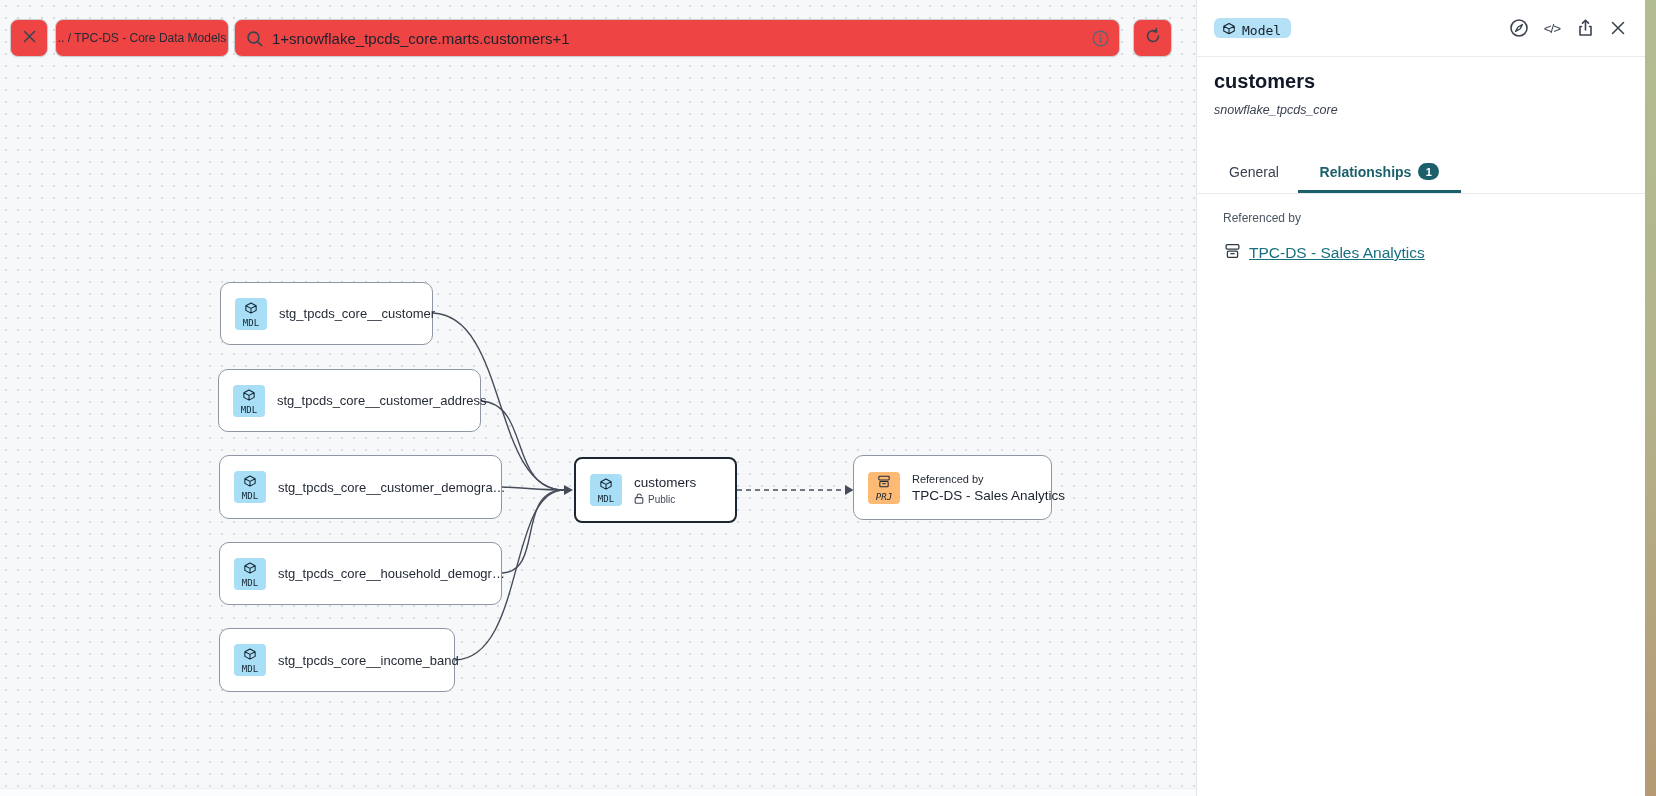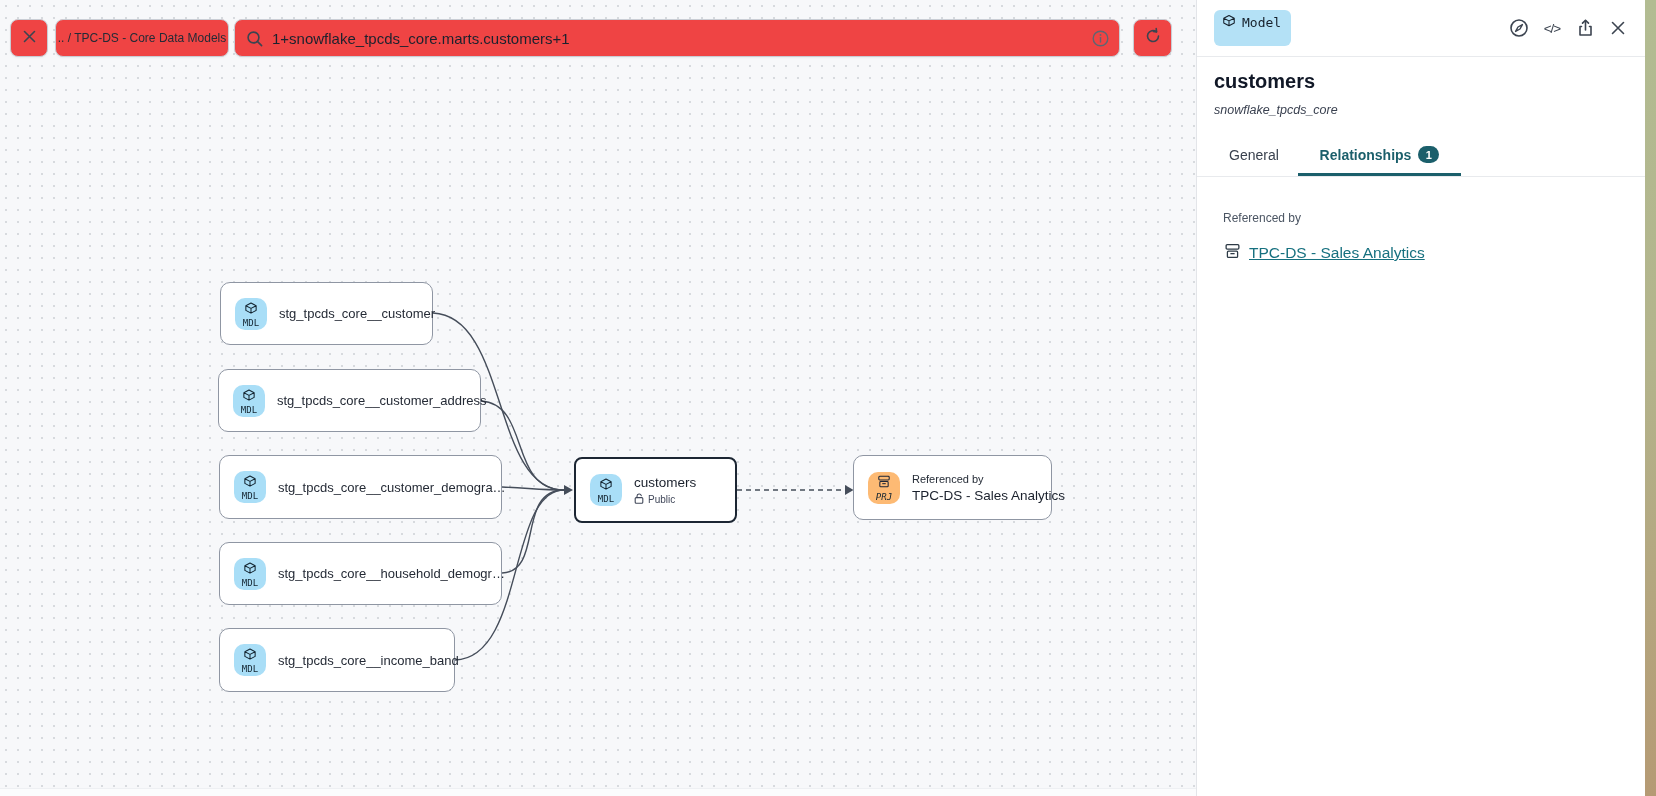--- a/index.html
+++ b/index.html
@@ -41,21 +41,21 @@
   .icon-stroke { stroke:#3c4450; fill:none; stroke-width:1.6; stroke-linecap:round; stroke-linejoin:round; }
   .icon-stroke-thin { stroke:#5d6672; fill:none; stroke-width:1.4; stroke-linecap:round; }
   
   .edges { position:absolute; left:0; top:0; }
   .node {
     position:absolute; background:#fff; border:1px solid #8f96a3; border-radius:10px;
     display:flex; align-items:center; gap:12px; padding:0 14px; cursor:pointer;
   }
   .node-label { font-size:13px; color:#252b36; white-space:nowrap; }
   .tile {
-    width:32px; height:32px; border-radius:10px; flex:0 0 auto;
+    width:32px; height:32px; border-radius:4px; flex:0 0 auto;
     display:flex; flex-direction:column; align-items:center; justify-content:center;
     color:#132430;
     text-align:right;
   }
   .tile-mdl { background:#a9def7; }
   .tile-prj { background:#fdba74;font-style:italic; }
   .tile-label { font-family:"DejaVu Sans Mono", monospace; font-size:9px; line-height:9px; margin-top:1px; letter-spacing:0; }
   .node-selected { border:2px solid #1c2633; border-radius:8px; }
   .node-title { font-size:13.5px; font-weight:500; color:#1a202c; }
   .node-subrow { display:flex; align-items:center; gap:4px; margin-top:3px; color:#41485a; font-size:10px; }
@@ -65,30 +65,30 @@
   .panel {
     position:absolute; left:1196px; top:0; width:449px; height:796px;
     background:#fff; border-left:1px solid #e3e5e9;
   }
   .panel-header {
     position:absolute; left:0; top:0; right:0; height:57px;
     border-bottom:1px solid #e8eaed; display:flex; align-items:center; padding:0 17px;
   }
   .type-badge {
     display:flex; align-items:center; gap:6px; background:var(--badge_bg,#b4e1f6);
-    border-radius:6px; padding:4px 10px 16px 8px;
+    border-radius:6px; padding:4px 10px 0 8px;
     font-family:"DejaVu Sans Mono", monospace; font-size:13px; color:#15202b;
   }
   .header-actions { margin-left:auto; display:flex; align-items:center; gap:13px; }
   .header-actions .hbtn { cursor:pointer; display:flex; align-items:center; justify-content:center; width:20px; height:20px; }
   .code-glyph { font-size:13.5px; color:#3c4450; letter-spacing:-1px; font-weight:500; white-space:nowrap; }
   .panel-title { position:absolute; left:17px; top:70px; font-size:20px; font-weight:700; color:#111827; }
   .panel-subtitle { position:absolute; left:17px; top:103px; font-size:12.5px; color:#3a4150;font-style:italic; }
   .tabs {
-    position:absolute; left:0; right:0; top:133px; height:44px;
+    position:absolute; left:0; right:0; top:150px; height:44px;
     border-bottom:1px solid #e8eaed;
   }
   .tab {
     position:absolute; top:0; height:100%; display:flex; align-items:center; justify-content:center;
     gap:7px; font-size:14px; color:#39414e; cursor:pointer;
   }
   .tab-general { left:12px; width:90px; }
   .tab-relationships { left:101px; width:163px; }
   .tab.active { color:var(--accent,#1b5f6b); font-weight:700; box-shadow:inset 0 -3px 0 var(--accent,#1b5f6b); }
   .tab-badge {

